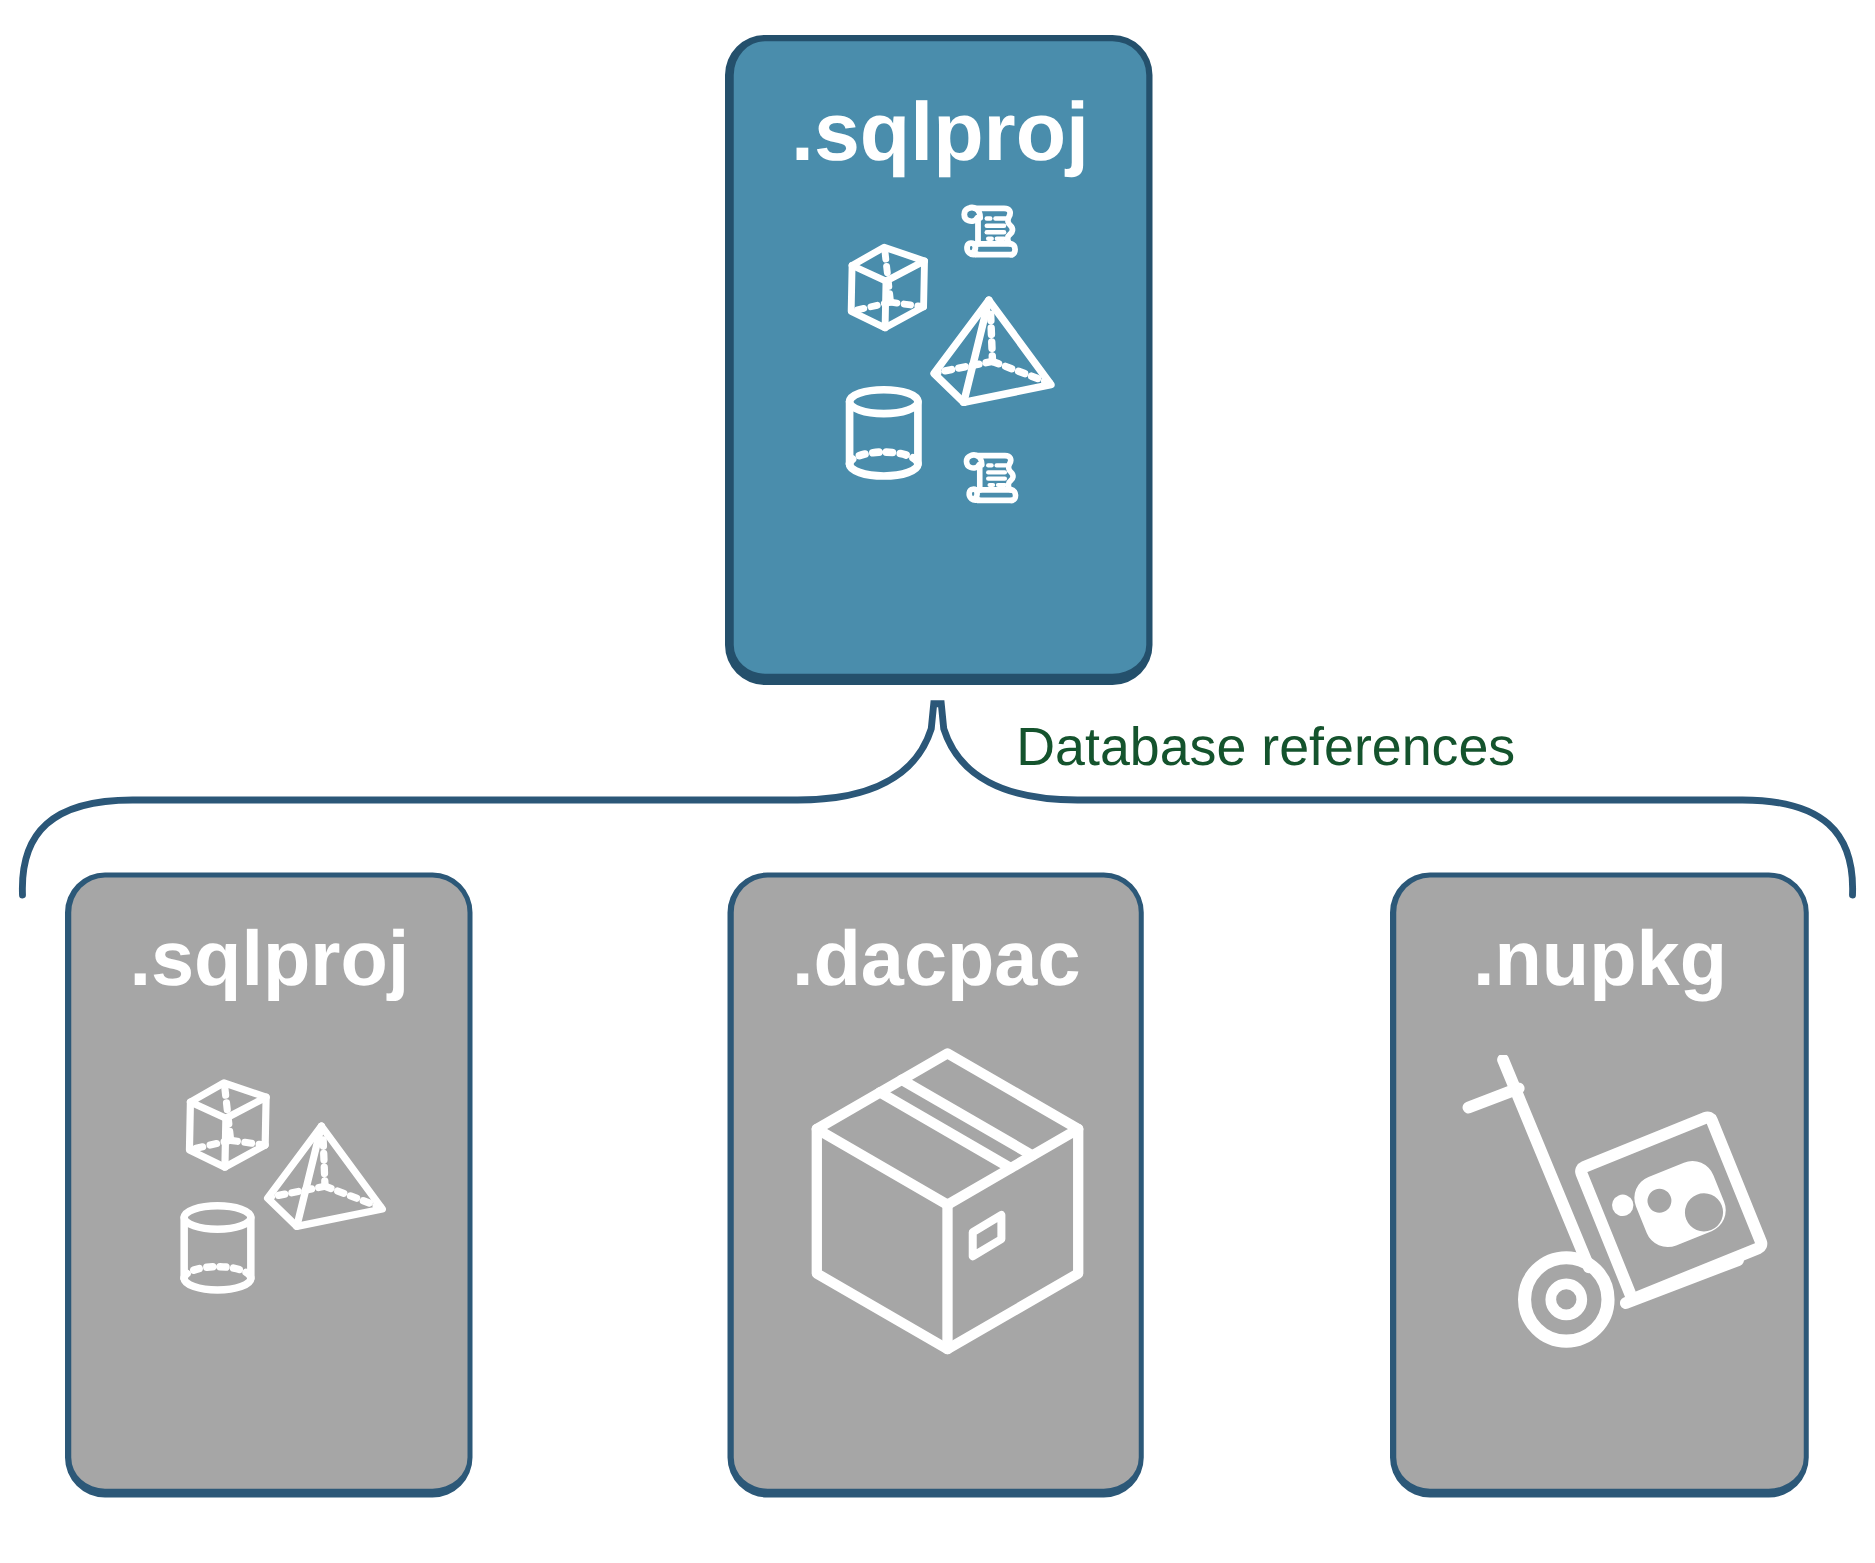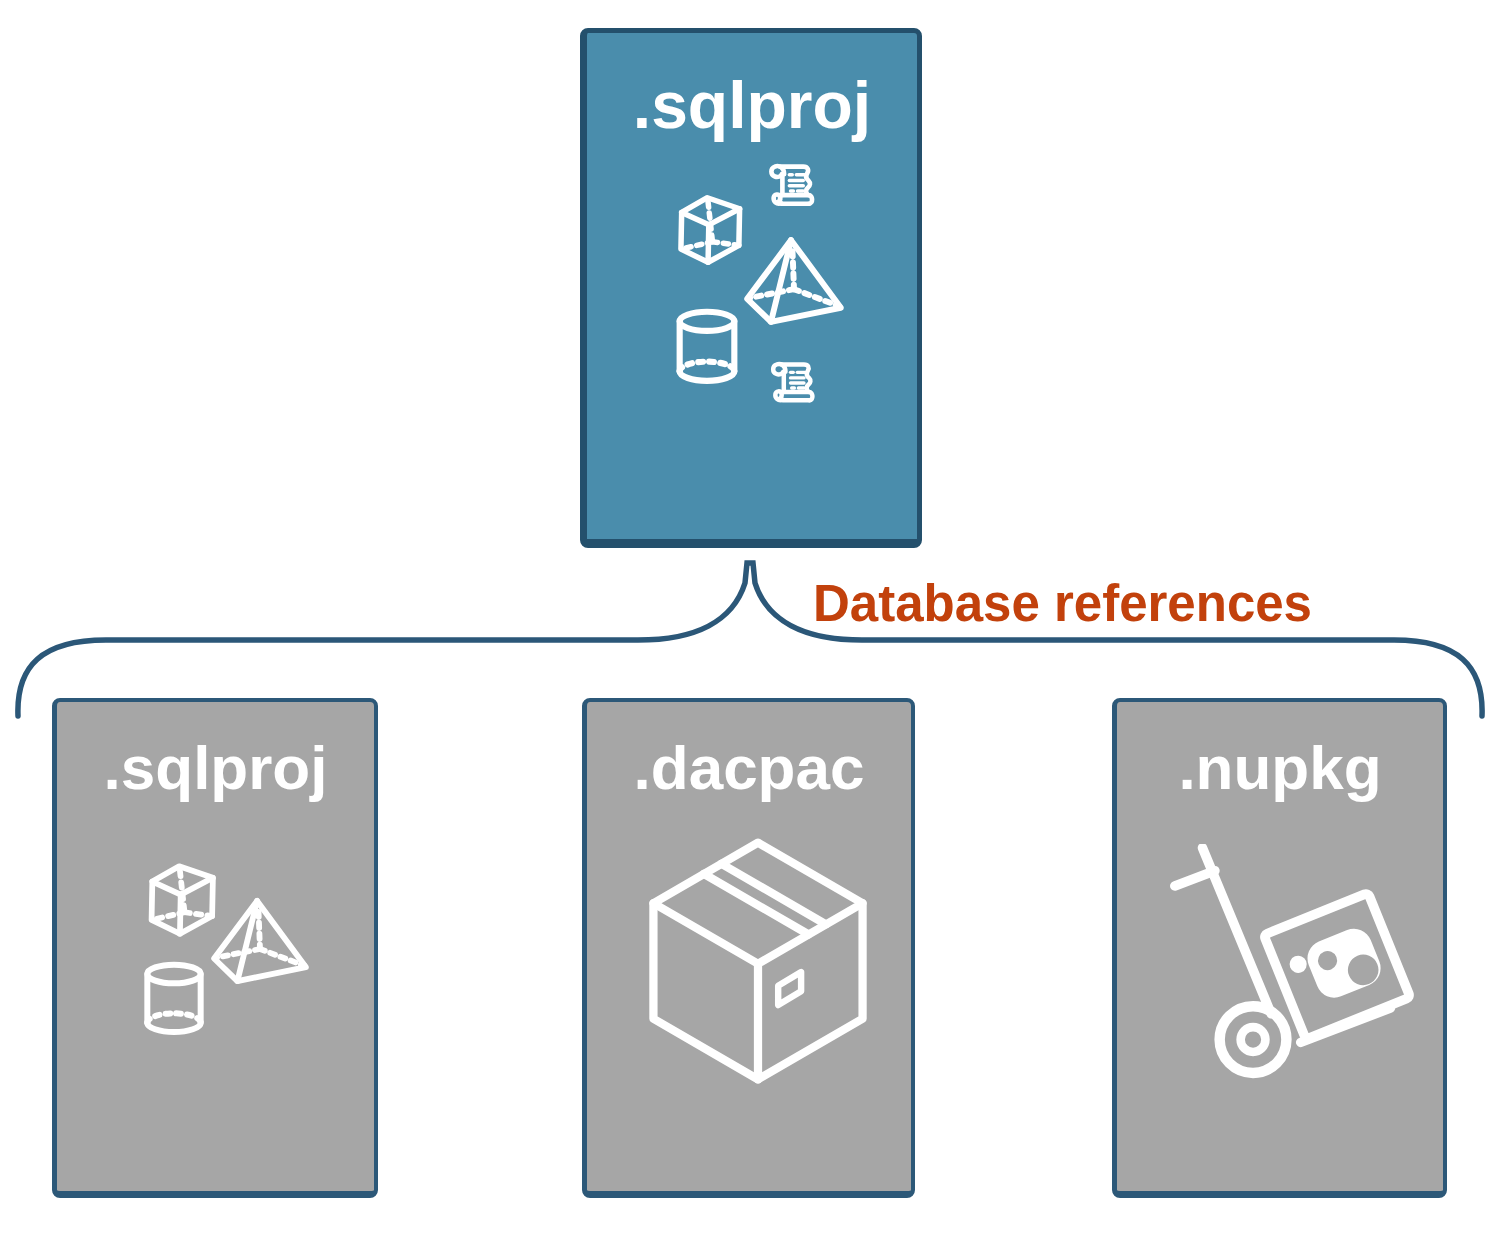--- a/index.html
+++ b/index.html
@@ -1,31 +1,31 @@
 <!DOCTYPE html>
 <html><head>
 <meta charset="utf-8">
 <style>
   html,body{margin:0;padding:0;background:#ffffff;}
   .stage{position:relative;width:1500px;height:1250px;background:#ffffff;overflow:hidden;
          font-family:"Liberation Sans",sans-serif;}
-  .node{position:absolute;border-radius:8px;box-sizing:border-box;}
+  .node{position:absolute;border-radius:32px;box-sizing:border-box;}
   .node-root{left:580px;top:28px;width:342px;height:520px;background:#4a8dac;
              border:5px solid #24506c;border-left-width:7px;border-bottom-width:9px;}
   .node-child{background:#a6a6a6;border:4px solid #2c5878;border-left-width:5px;border-bottom-width:7px;}
   .node-c1{left:52px;top:698px;width:326px;height:500px;}
   .node-c2{left:582px;top:698px;width:333px;height:500px;}
   .node-c3{left:1112px;top:698px;width:335px;height:500px;}
   .node-label{position:absolute;left:0;right:0;text-align:center;color:#ffffff;font-weight:700;
               letter-spacing:0px;}
   .root-label{top:34px;font-size:66px;}
   .child-label{top:30px;font-size:62px;}
   .icon{position:absolute;color:#ffffff;}
   .connector{position:absolute;left:0;top:552px;}
-  .edge-label{position:absolute;left:813px;top:574px;font-size:51px;font-weight:700;color:#c2410c;
+  .edge-label{position:absolute;left:813px;top:574px;font-size:43px;font-weight:400;color:#14532d;
               white-space:nowrap;}
 </style>
 </head>
 <body>
 
 <svg width="0" height="0" style="position:absolute" aria-hidden="true">
   <defs>
     <symbol id="ic-cube" viewBox="0 0 120 120">
       <g fill="none" stroke="currentColor" stroke-width="7.5" stroke-linejoin="round" stroke-linecap="round">
         <path d="M55,16 L20,36 L57,53 L99,31 Z"></path>

